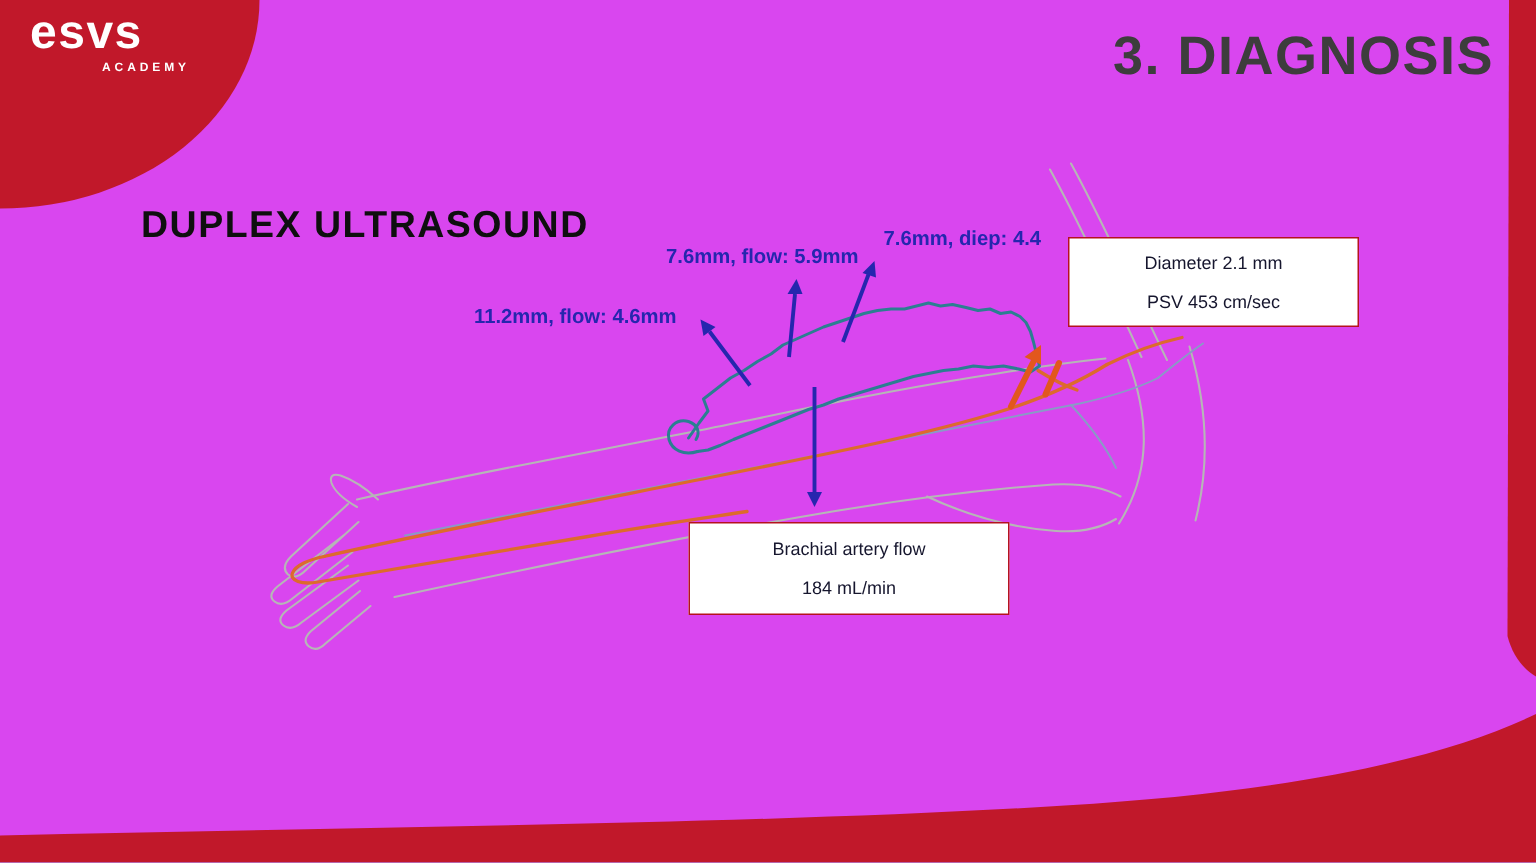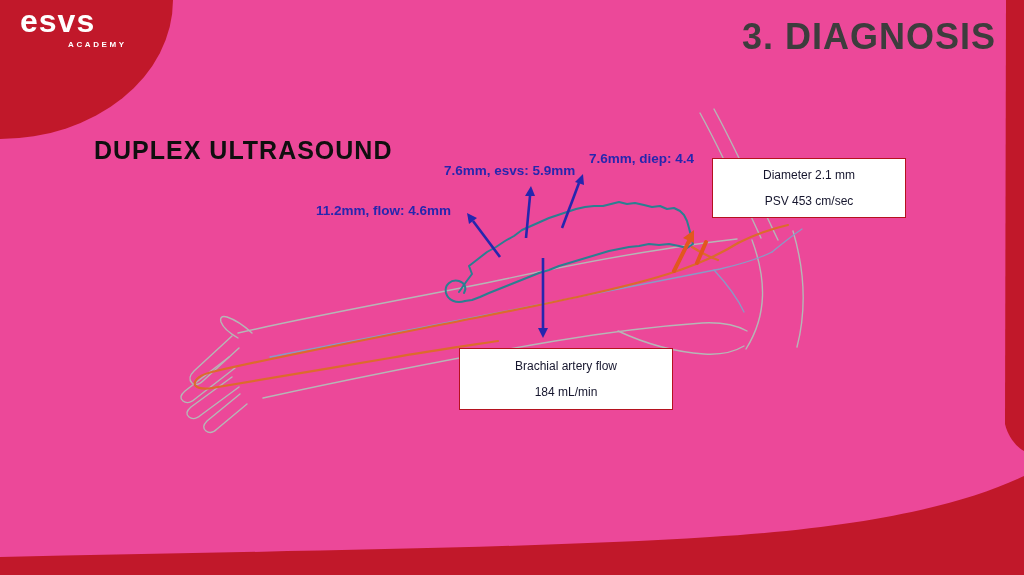--- a/index.html
+++ b/index.html
@@ -1,17 +1,17 @@
 <!DOCTYPE html>
 <html style="--brand-red: #c1182a; --title-gray: #3d3d3d; --annotation-blue: #2626ae; --box-border-red: #b5121f; --box-text: #16162e; --artery-orange: #dd6a2c; --arrow-orange: #e2571e; --vein-blue: #8a9ac6; --fistula-teal: #2b7f91; --outline-gray: #b6b6b6;"><head>
 <meta charset="utf-8">
 <style>
   html,body{margin:0;padding:0;background:#9a9a9a;}
   #slide{
-    position:relative;width:1024px;height:575px;background:#ec4899;
+    position:relative;width:1024px;height:575px;background:#d946ef;
     overflow:hidden;font-family:"Liberation Sans",sans-serif;
   }
   svg.layer{position:absolute;left:0;top:0;width:1024px;height:575px;}
 
   
   .bg-red{fill:var(--brand-red,#c1182a);}
 
   
   #logo{position:absolute;left:20px;top:5px;color:#fff;z-index:3;}
   #logo .brand{font-size:32px;font-weight:bold;line-height:1;letter-spacing:1px;}
@@ -133,21 +133,21 @@
 
   <div id="logo">
     <div class="brand">esvs</div>
     <div class="sub">ACADEMY</div>
   </div>
 
   <div id="slide-title">3. DIAGNOSIS</div>
   <div id="heading">DUPLEX ULTRASOUND</div>
 
   <div id="m1" class="measure">11.2mm, flow: 4.6mm</div>
-  <div id="m2" class="measure">7.6mm, esvs: 5.9mm</div>
+  <div id="m2" class="measure">7.6mm, flow: 5.9mm</div>
   <div id="m3" class="measure">7.6mm, diep: 4.4</div>
 
   <div id="diameter-box" class="callout">
     <div>Diameter 2.1 mm</div>
     <div>PSV 453 cm/sec</div>
   </div>
   <div id="flow-box" class="callout">
     <div>Brachial artery flow</div>
     <div>184 mL/min</div>
   </div>

